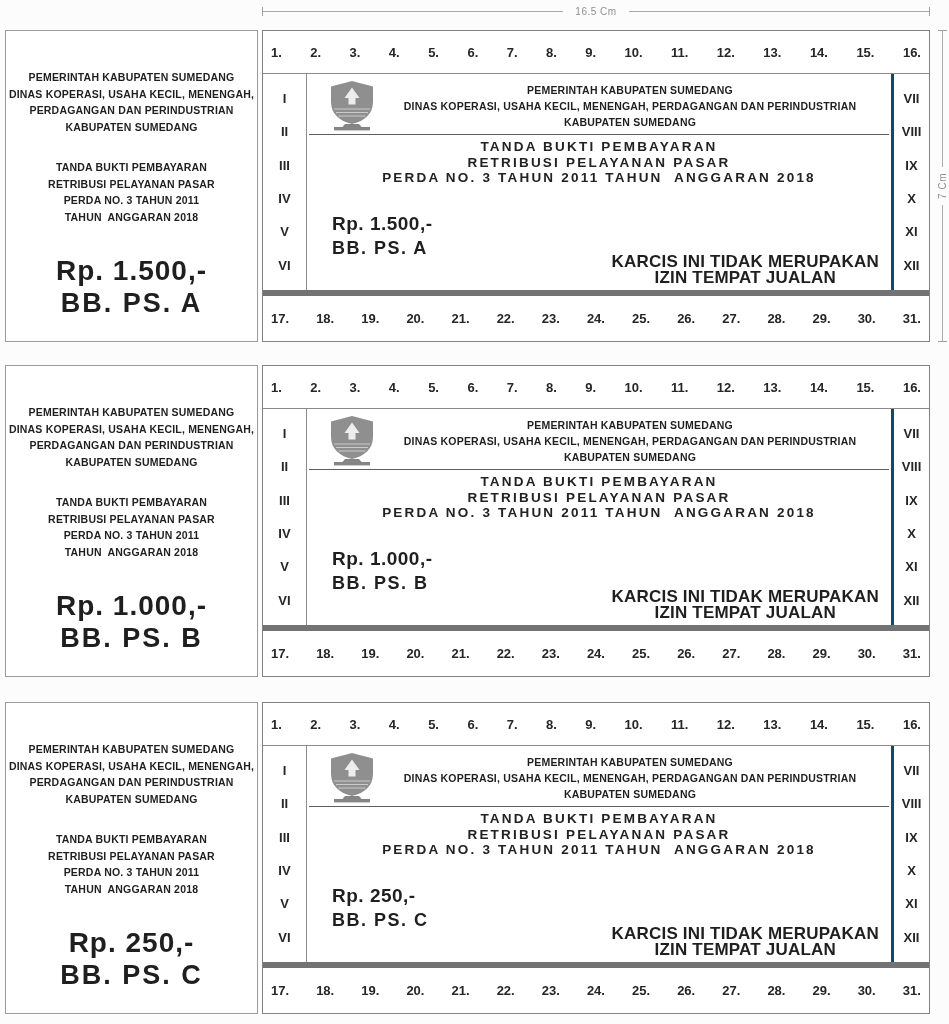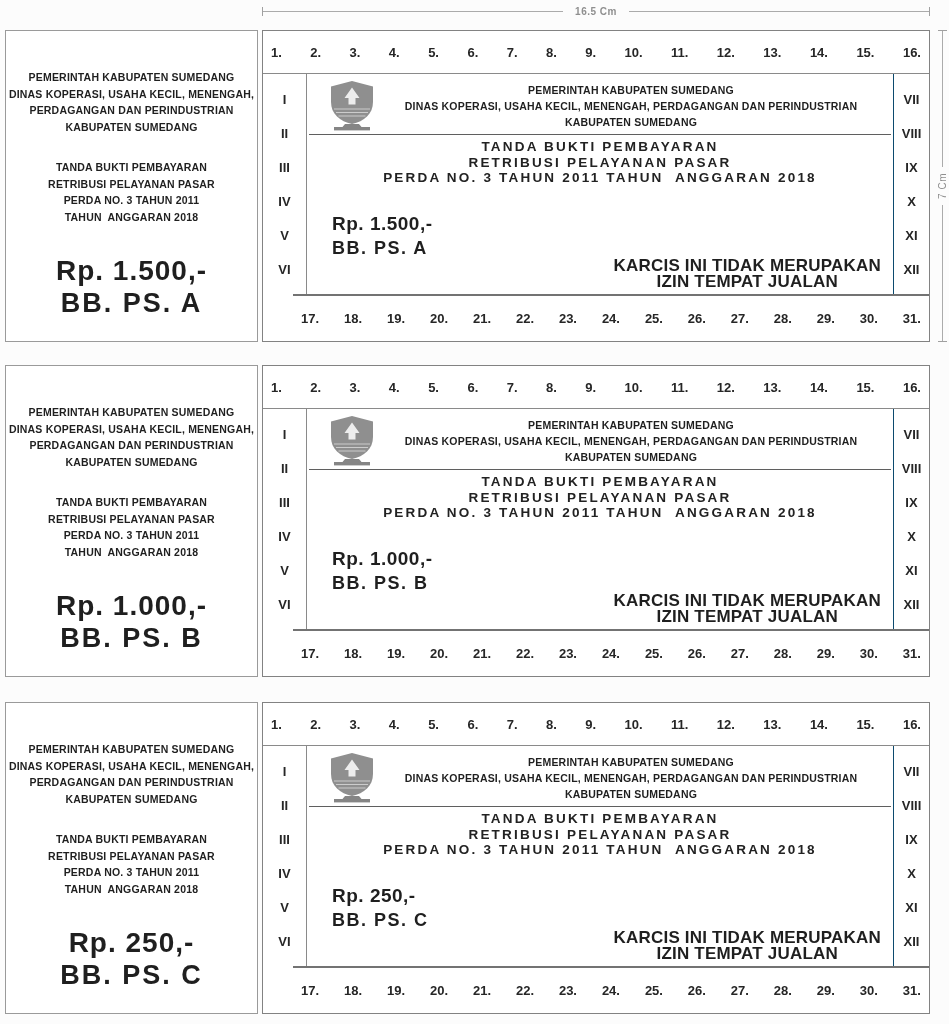--- a/index.html
+++ b/index.html
@@ -9,21 +9,21 @@
     font-family:"Liberation Sans",sans-serif;font-weight:bold;
   }
   
   .top-dim{
     position:absolute;left:262px;top:3px;width:668px;height:16px;
     display:flex;align-items:center;color:#8f8f8f;
     font-size:10px;font-weight:normal;letter-spacing:.5px;
   }
   .tick-v{width:1px;height:9px;background:#a0a0a0;}
   .dim-line{flex:1;height:0;border-top:1px solid #ababab;}
-  .dim-label{padding:0 12px;white-space:nowrap;font-weight:bold;}
+  .dim-label{padding:0 12px;white-space:nowrap;}
   .right-dim{
     position:absolute;left:936px;top:30px;height:312px;width:13px;
     display:flex;flex-direction:column;align-items:center;color:#8f8f8f;
     font-size:10px;font-weight:normal;letter-spacing:.5px;
   }
   .tick-h{height:1px;width:9px;background:#a0a0a0;}
   .dim-line-v{flex:1;width:0;border-left:1px solid #ababab;}
   .dim-label-v{
     writing-mode:vertical-rl;transform:rotate(180deg);
     padding:6px 0;white-space:nowrap;
@@ -44,29 +44,29 @@
   
   .main{
     width:668px;height:312px;box-sizing:border-box;background:#fff;
     border:1px solid #828282;display:flex;flex-direction:column;
   }
   .num-row{
     display:flex;justify-content:space-between;align-items:center;
     padding:0 8px;font-size:13px;color:#262626;
   }
   .num-row.top{height:42px;border-bottom:1px solid #8a8a8a;}
-  .num-row.bottom{height:45px;border-top:2px solid #737373;margin-left:30px;}
+  .num-row.bottom{height:45px;border-top:6px solid #737373;}
   .num{white-space:nowrap;}
   .mid{flex:1;display:flex;min-height:0;}
   .roman-col{
     display:flex;flex-direction:column;justify-content:space-around;
     align-items:center;font-size:13px;padding:8px 0;color:#262626;
   }
   .roman-col.left{width:43px;border-right:1px solid #8a8a8a;}
-  .roman-col.right{width:35px;border-left:1px solid #0c4a6e;}
+  .roman-col.right{width:35px;border-left:3px solid #0c4a6e;}
   .content{flex:1;position:relative;padding-top:8px;min-width:0;}
   .logo{position:absolute;left:20px;top:6px;width:50px;height:52px;}
   .org{margin:0 10px 0 72px;text-align:center;}
   .org-line{font-size:10.5px;line-height:16px;white-space:nowrap;letter-spacing:.2px;}
   .rule{margin:4px 2px 0 2px;border-top:1px solid #5f5f5f;}
   .title{margin-top:4px;text-align:center;}
   .title-line{font-size:13.5px;line-height:15.5px;letter-spacing:2.2px;white-space:nowrap;color:#222;}
   .amount-block{margin:26px 0 0 25px;text-align:left;}
   .amount{font-size:19px;line-height:24px;letter-spacing:.5px;}
   .class-code{font-size:18px;line-height:24px;letter-spacing:1.5px;}

